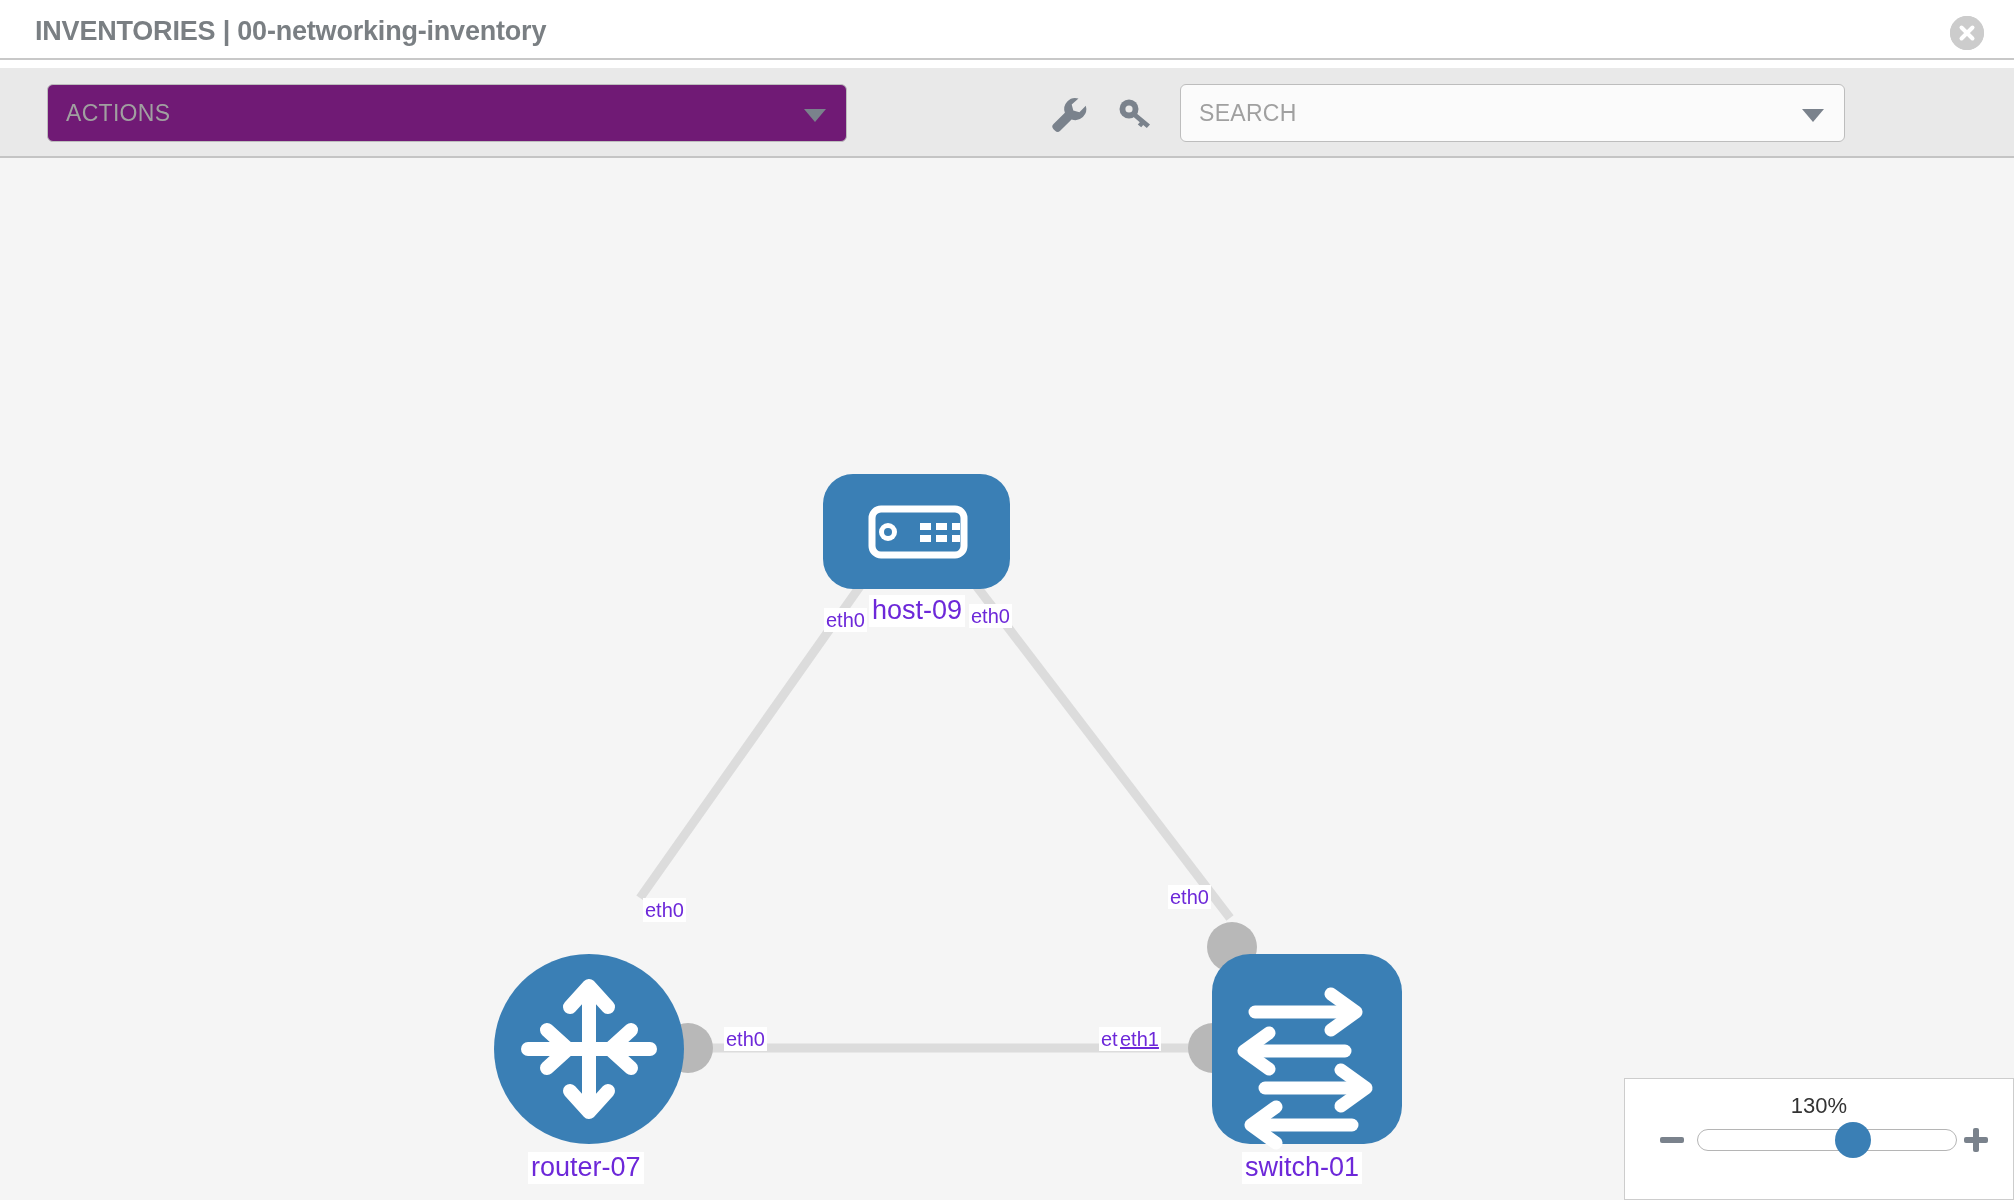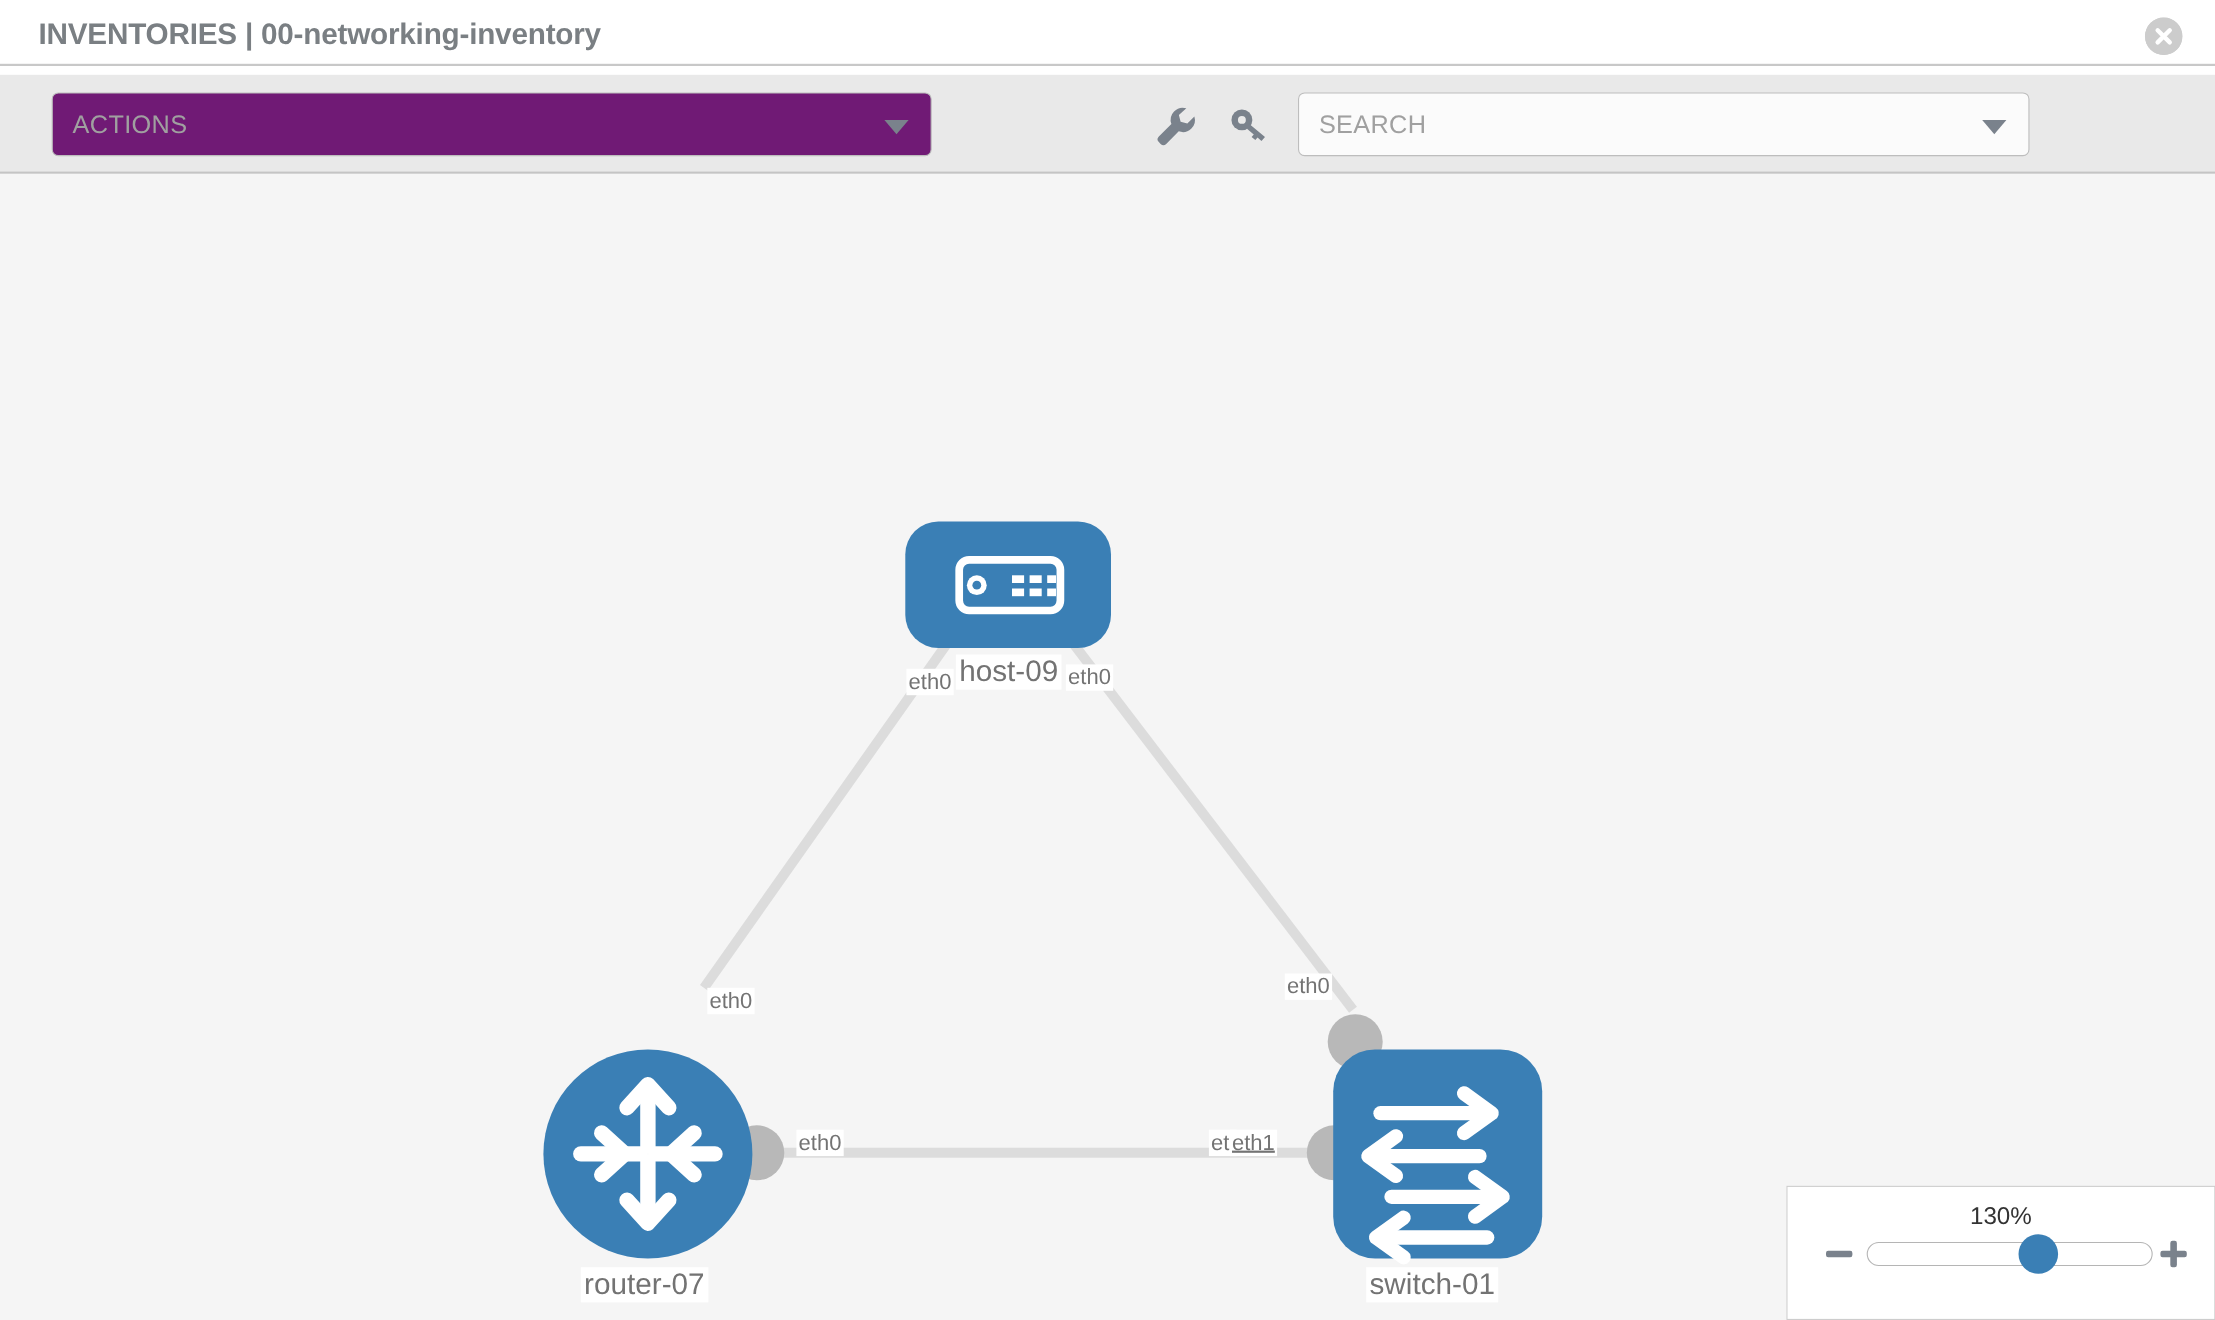--- a/index.html
+++ b/index.html
@@ -79,21 +79,21 @@
     width: 2014px; height: 1042px;
     background: #f5f5f5;
     overflow: hidden;
   }
   #topology { position: absolute; left: 0; top: 0; }
 
   
   .node-label, .iface-label {
     position: absolute;
     background: #ffffff;
-    color: #737373;
+    color: #6d28d9;
     white-space: nowrap;
     line-height: 1.1;
   }
   .node-label { font-size: 27px; padding: 1px 3px; }
   .iface-label { font-size: 20px; padding: 1px 2px; }
 
   
   .zoom-panel {
     position: absolute; right: 0; bottom: 0;
     width: 390px; height: 122px;

